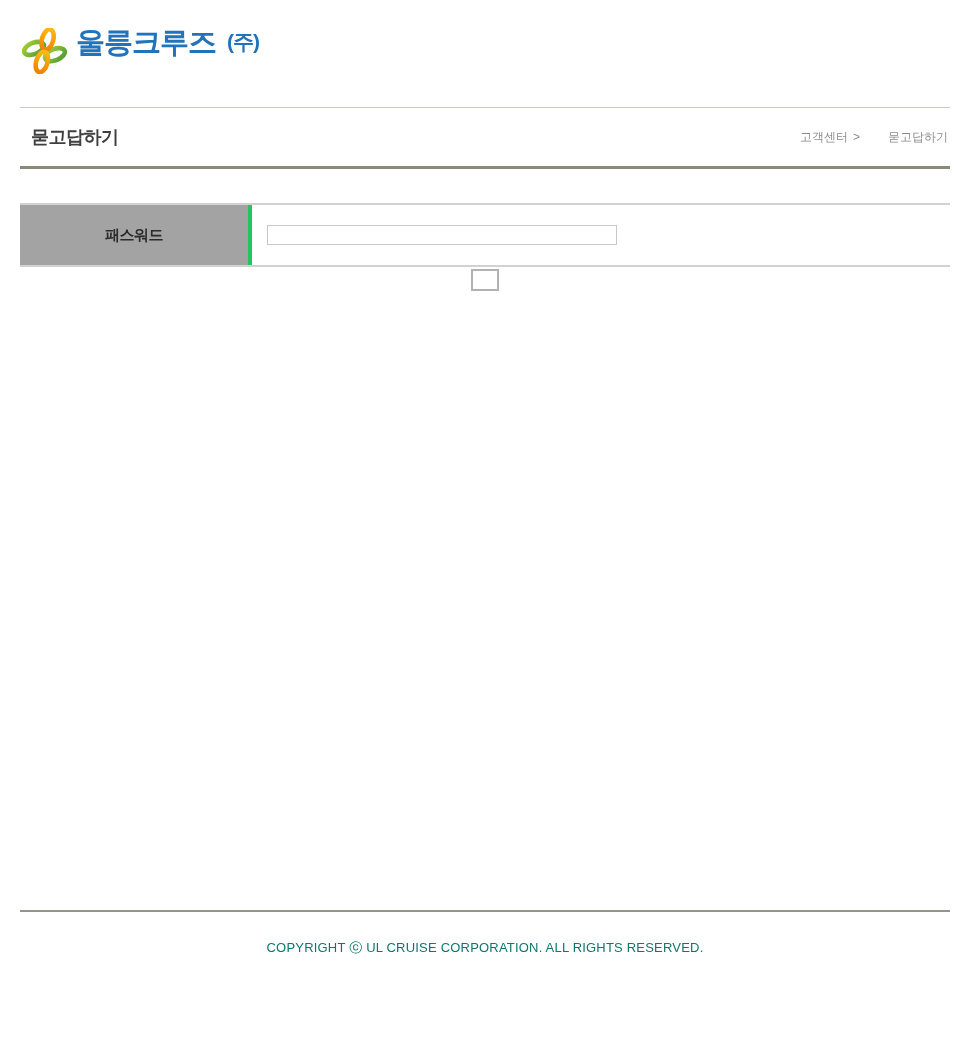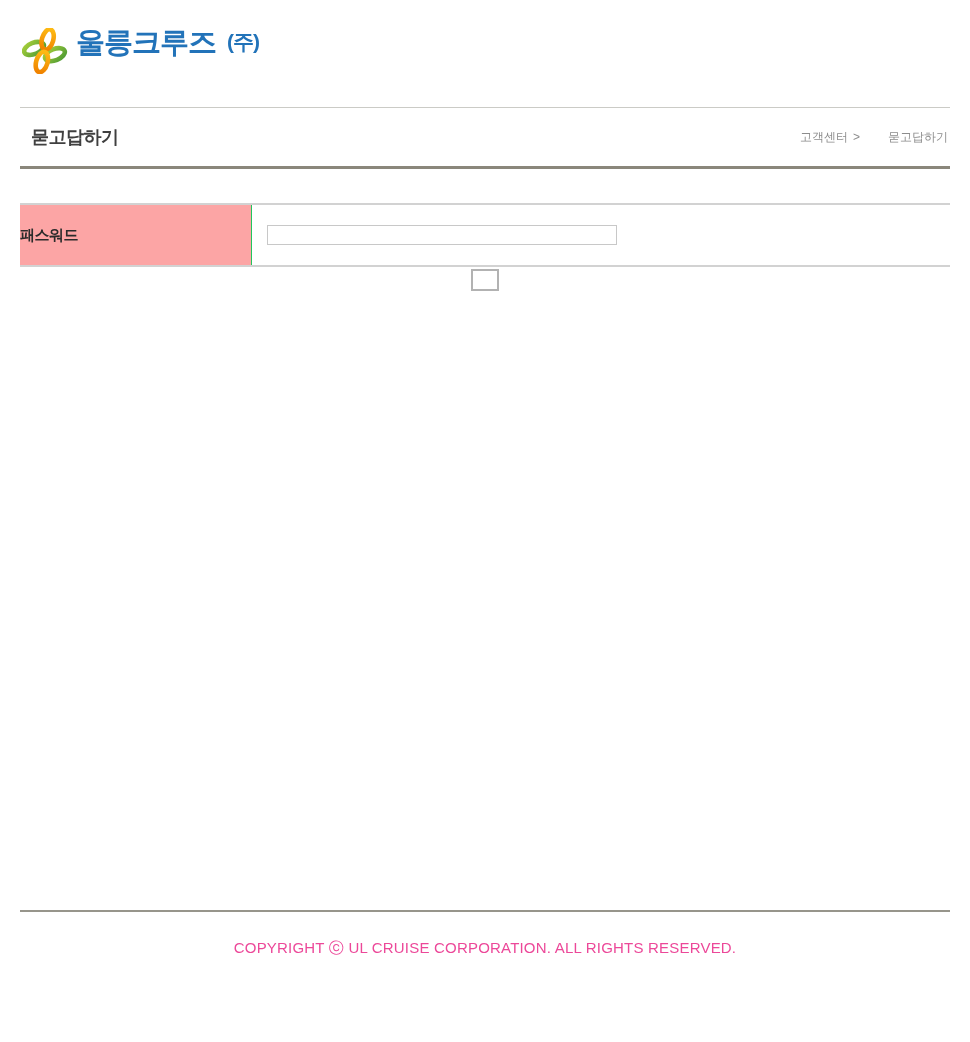--- a/index.html
+++ b/index.html
@@ -47,23 +47,23 @@
   .breadcrumb .crumb.current { margin-left: 24px; }
 
   
   .pw-table {
     position: absolute; top: 203px; left: 20px; width: 930px; height: 64px;
     border-top: 2px solid #d2d2d2;
     border-bottom: 2px solid #d2d2d2;
     display: flex;
   }
   .pw-label-cell {
-    width: 232px; background: #fca5a5;
-    border-right: 1px solid #22c55e;
-    display: flex; align-items: center; justify-content: flex-start;
+    width: 232px; background: #a3a3a3;
+    border-right: 4px solid #22c55e;
+    display: flex; align-items: center; justify-content: center;
   }
   .pw-label {
     font-size: 15px; font-weight: bold; color: #2b2b2b; letter-spacing: -0.5px;
   }
   .pw-input-cell {
     flex: 1; background: #ffffff;
     display: flex; align-items: center; padding-left: 15px;
   }
   .pw-input {
     width: 350px; height: 20px;
@@ -82,21 +82,21 @@
     cursor: pointer; font-size: 11px; color: #555; line-height: 1;
   }
 
   
   .footer {
     position: absolute; top: 910px; left: 20px; width: 930px;
     border-top: 2px solid #97958b;
   }
   .footer-text {
     margin-top: 27px; text-align: center;
-    font-size: 15px; color: #ec4899; letter-spacing: 0.2px;
+    font-size: 13px; color: #0f766e; letter-spacing: 0.2px;
   }
 </style>
 </head>
 <body>
 
 <a class="logo">
   <span>
     <svg class="logo-icon" viewBox="0 0 44 44" aria-hidden="true">
       <defs>
         <linearGradient id="grn" x1="0" y1="0" x2="1" y2="1">

